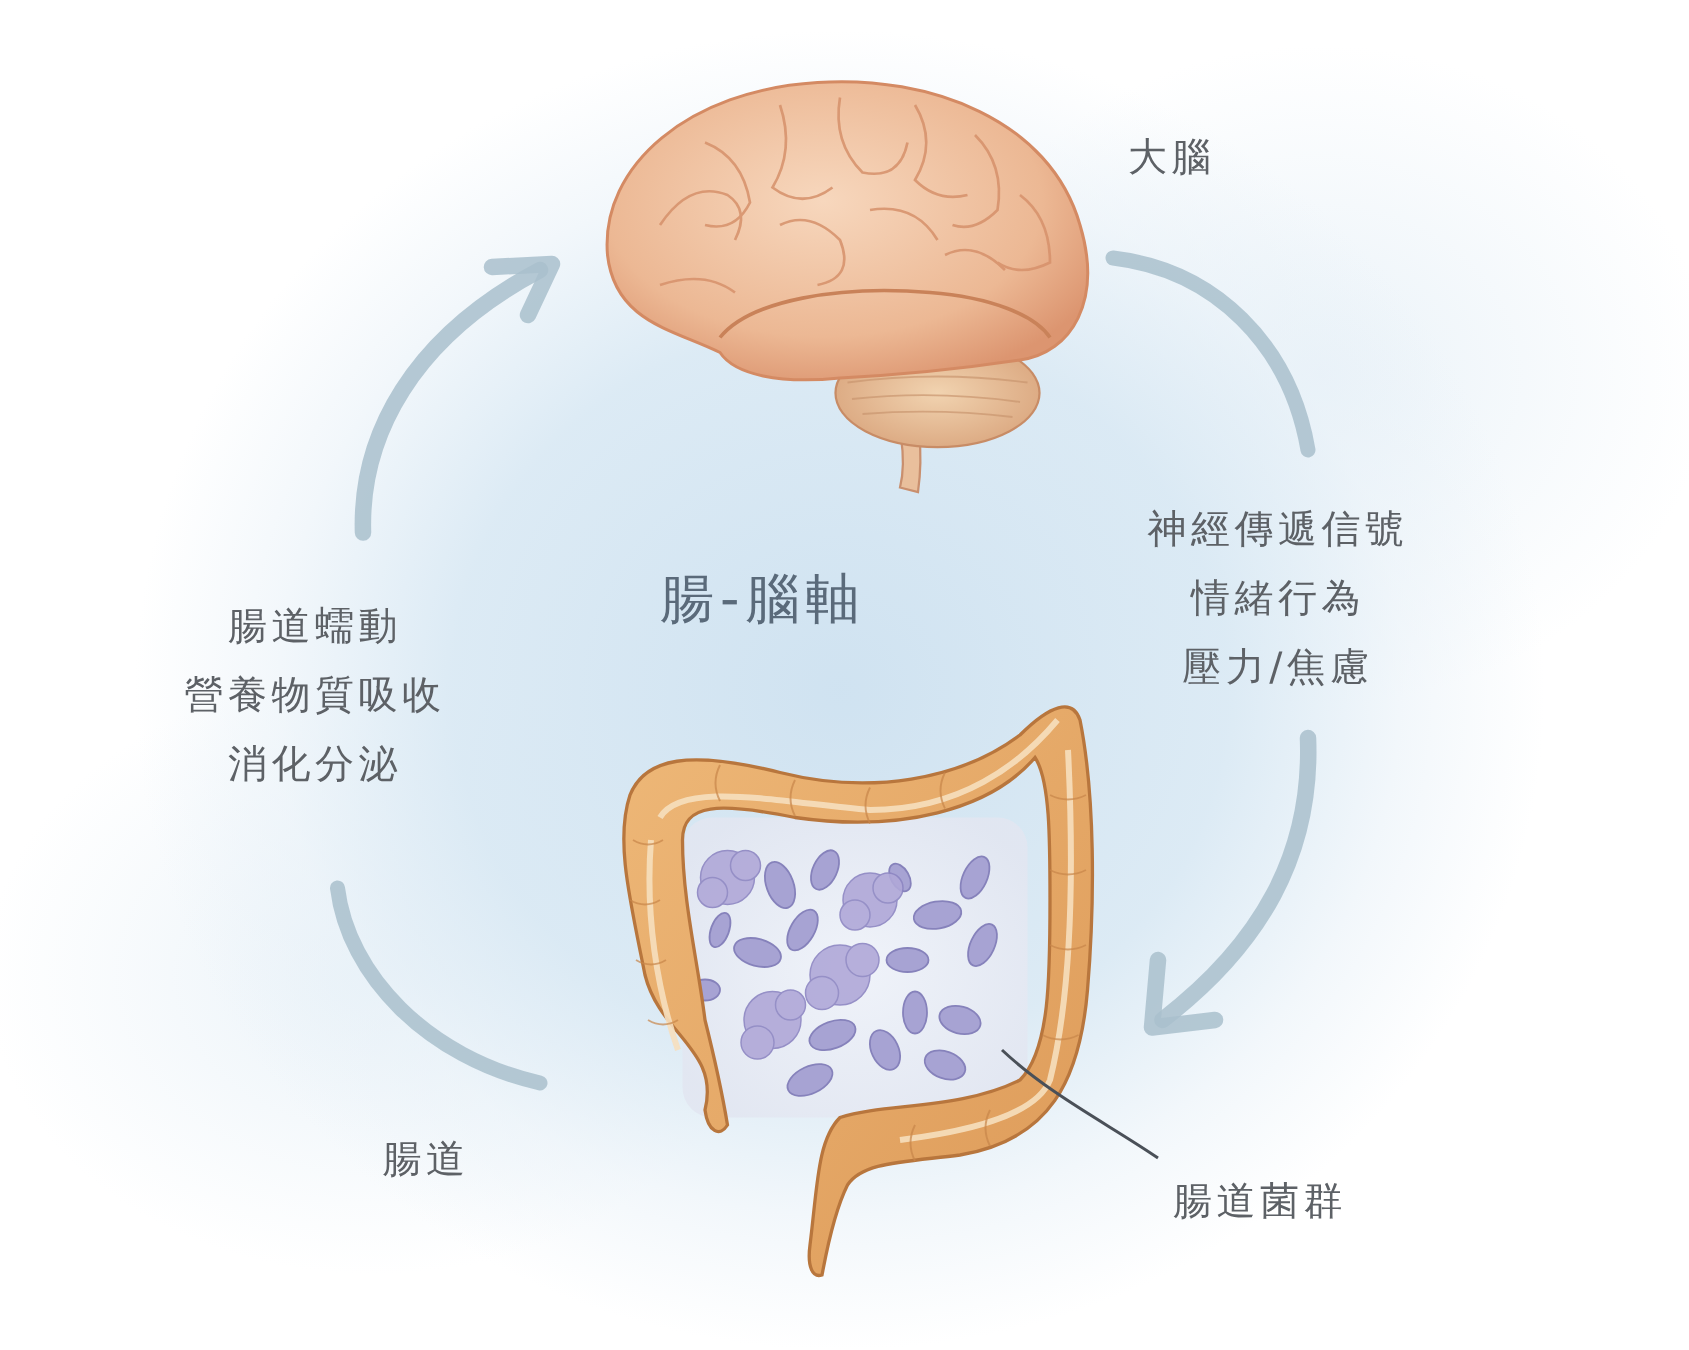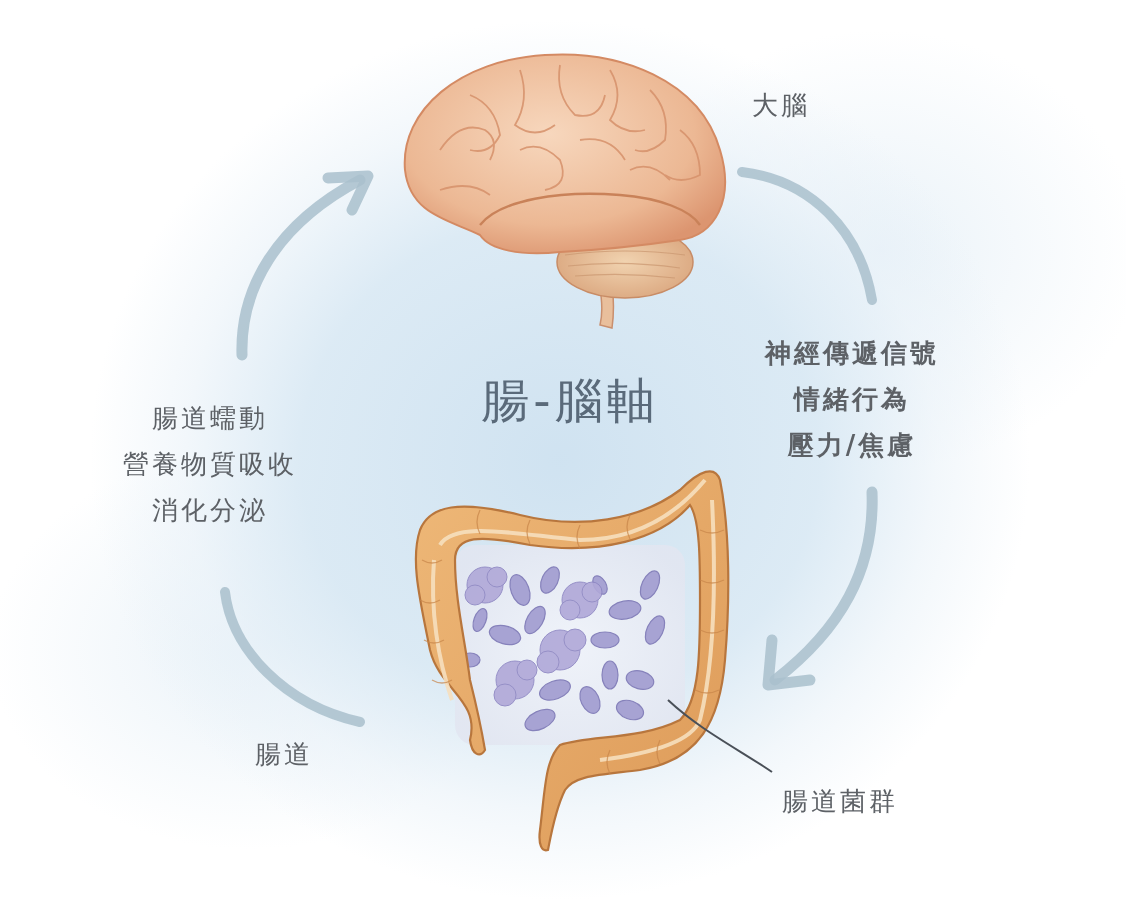--- a/index.html
+++ b/index.html
@@ -14,22 +14,22 @@
       radial-gradient(ellipse 470px 440px at 560px 460px, rgba(205,225,240,0.95) 0%, rgba(214,231,243,0.85) 55%, rgba(232,241,248,0.55) 80%, rgba(255,255,255,0) 100%),
       radial-gradient(ellipse 260px 200px at 250px 650px, rgba(220,234,244,0.6) 0%, rgba(255,255,255,0) 100%),
       radial-gradient(ellipse 260px 220px at 880px 250px, rgba(220,234,244,0.6) 0%, rgba(255,255,255,0) 100%);
   }
   svg.art { position: absolute; left: 0; top: 0; }
   .label {
     position: absolute; color: #5d6166; text-align: center; white-space: nowrap;
     font-size: 26px; letter-spacing: 3px; line-height: 46px;
   }
   .title {
-    position: absolute; color: #5a6a7a; font-size: 48px; letter-spacing: 4px;
-    left: 440px; top: 360px; width: 260px; text-align: center; line-height: 80px;
+    position: absolute; color: #5a6a7a; font-size: 36px; letter-spacing: 4px;
+    left: 440px; top: 360px; width: 260px; text-align: left; line-height: 80px;
   }
   .block .line { display: block; }
 </style>
 </head>
 <body>
 
 <div class="wash"></div>
 
 <svg class="art" width="1126" height="900" viewBox="0 0 1126 900">
   <defs>
@@ -153,29 +153,29 @@
       <path d="M660,740 q-6,12 0,24"></path>
         <path d="M610,750 q-6,12 0,24"></path>
     </g>
   </g>
 
   <path d="M668,700 C700,730 740,750 772,772" stroke="#4a5058" stroke-width="2" fill="none"></path>
 </svg>
 
 <div class="label" style="left:752px; top:82px;">大腦</div>
 
-<div class="label block" style="left:722px; top:330px; width:260px;font-weight:bold;">
+<div class="label block" style="left:722px; top:330px; width:260px;">
   <span class="line">神經傳遞信號</span>
   <span class="line">情緒行為</span>
   <span class="line">壓力/焦慮</span>
 </div>
 
 <div class="title">腸-腦軸</div>
 
 <div class="label block" style="left:78px; top:375px; width:264px;margin-top:20px;">
   <span class="line">腸道蠕動</span>
   <span class="line">營養物質吸收</span>
   <span class="line">消化分泌</span>
 </div>
 
-<div class="label" style="left:255px; top:732px;font-family:Liberation Serif, serif;">腸道</div>
+<div class="label" style="left:255px; top:750px;">腸道</div>
 
 <div class="label" style="left:782px; top:778px;">腸道菌群</div>
 
 </body></html>

